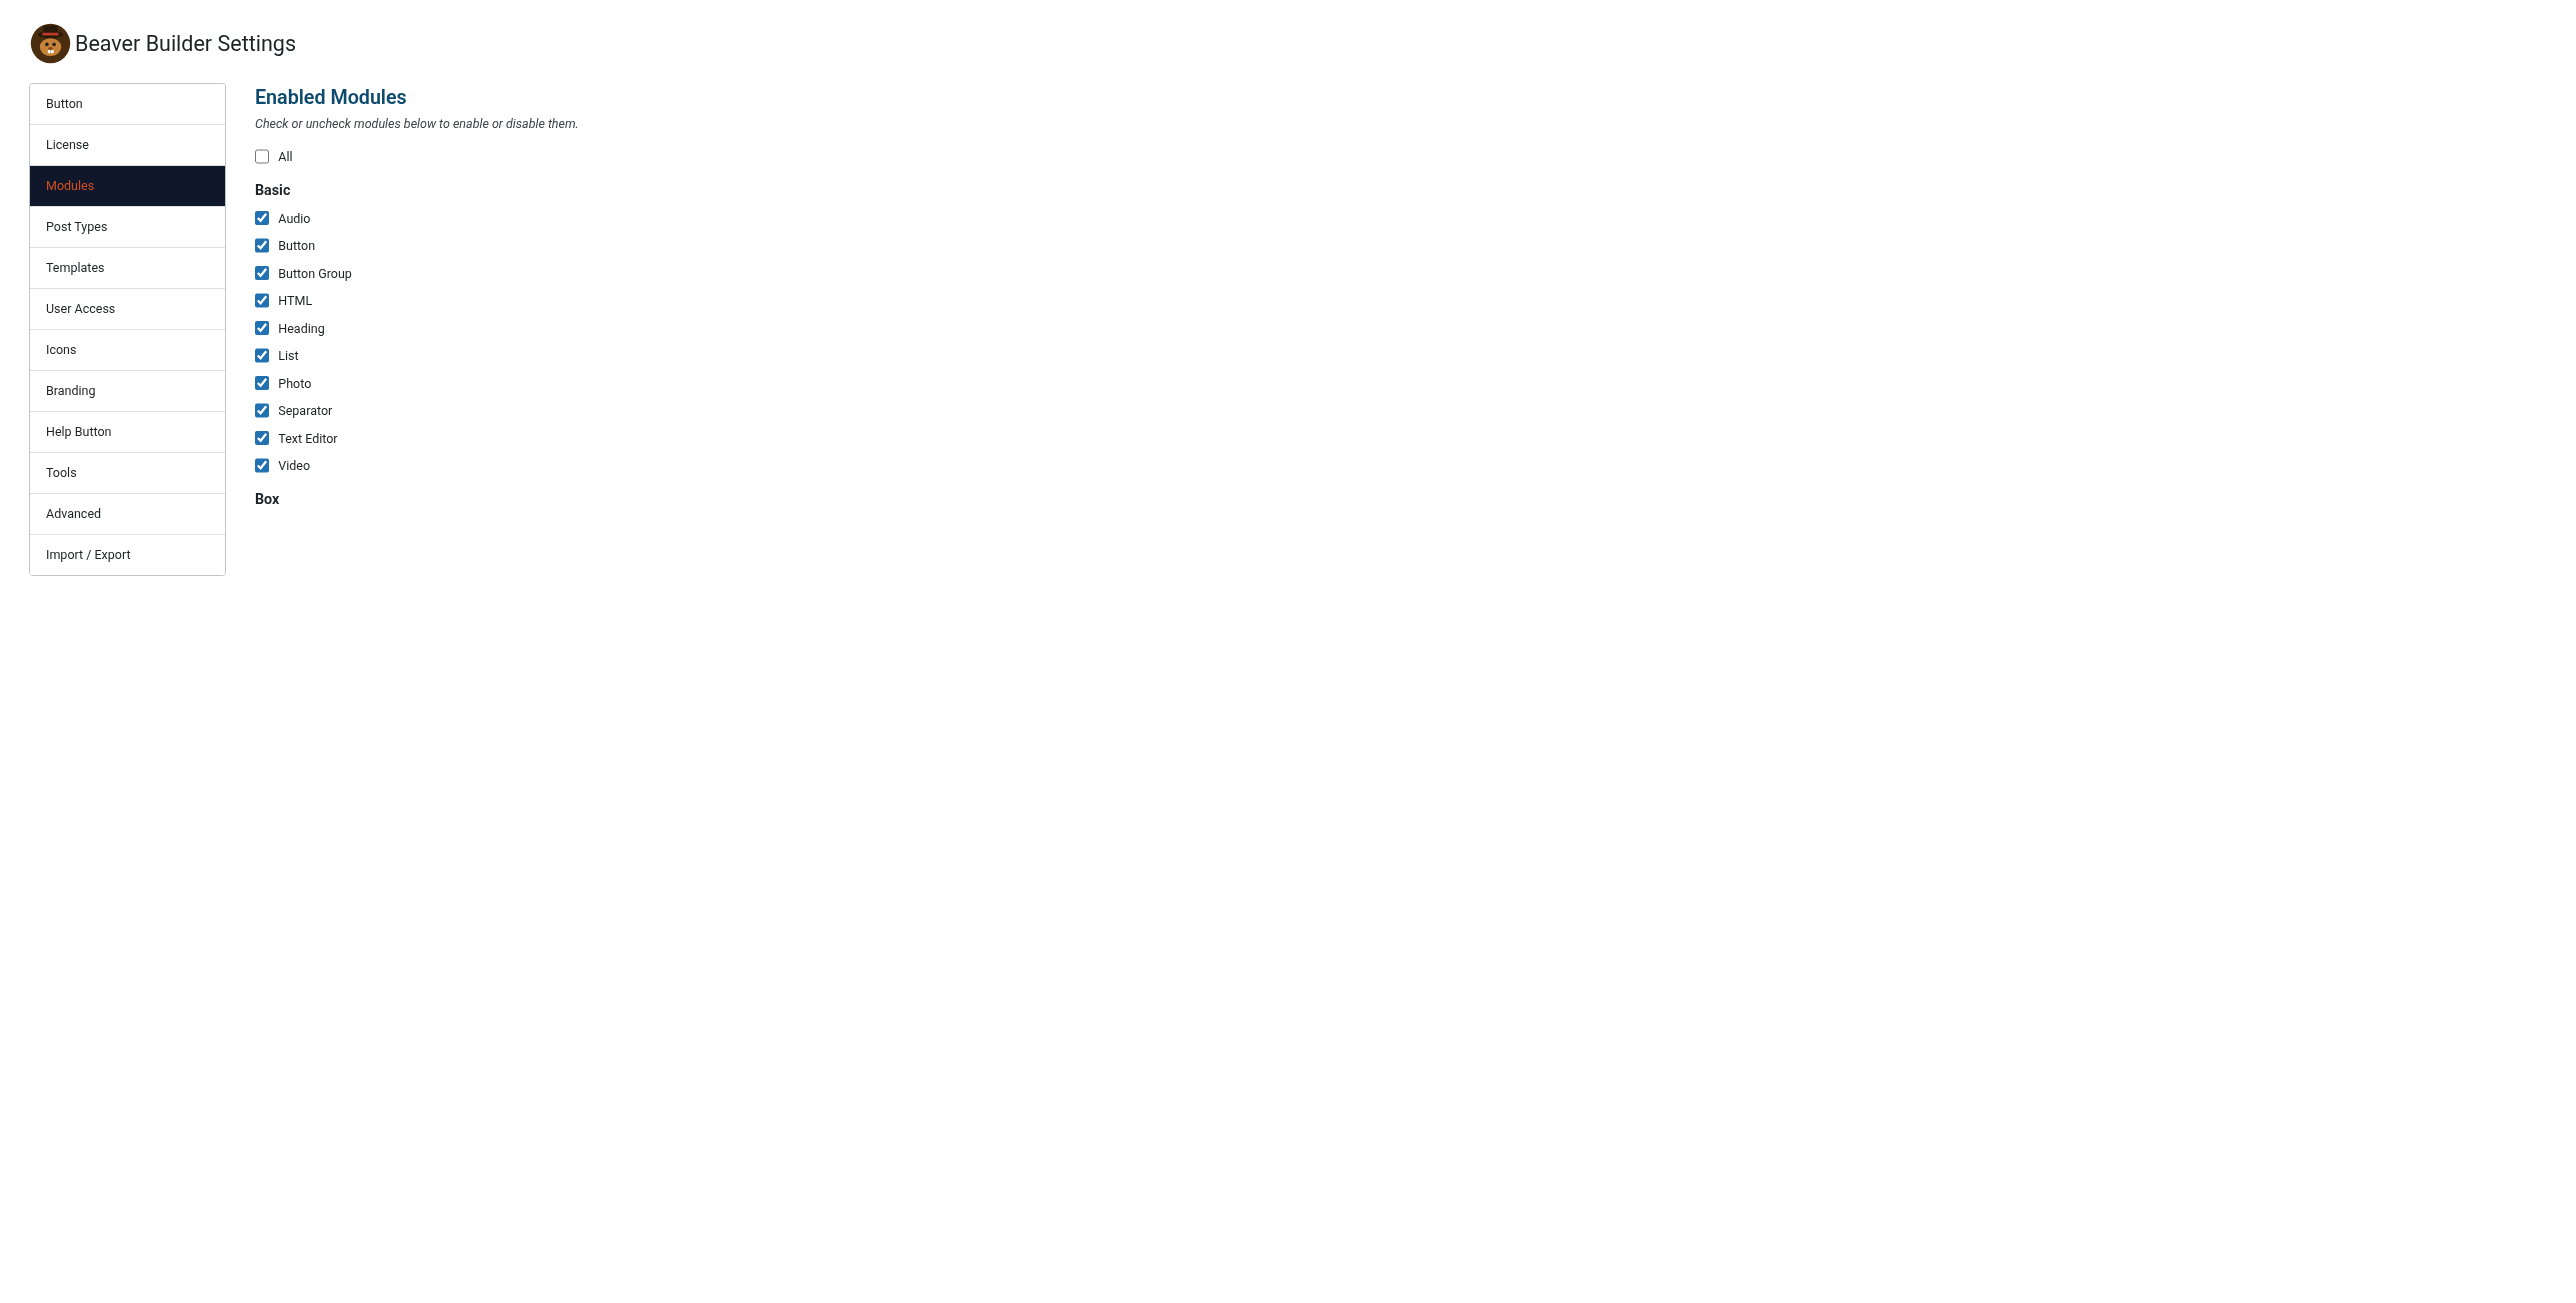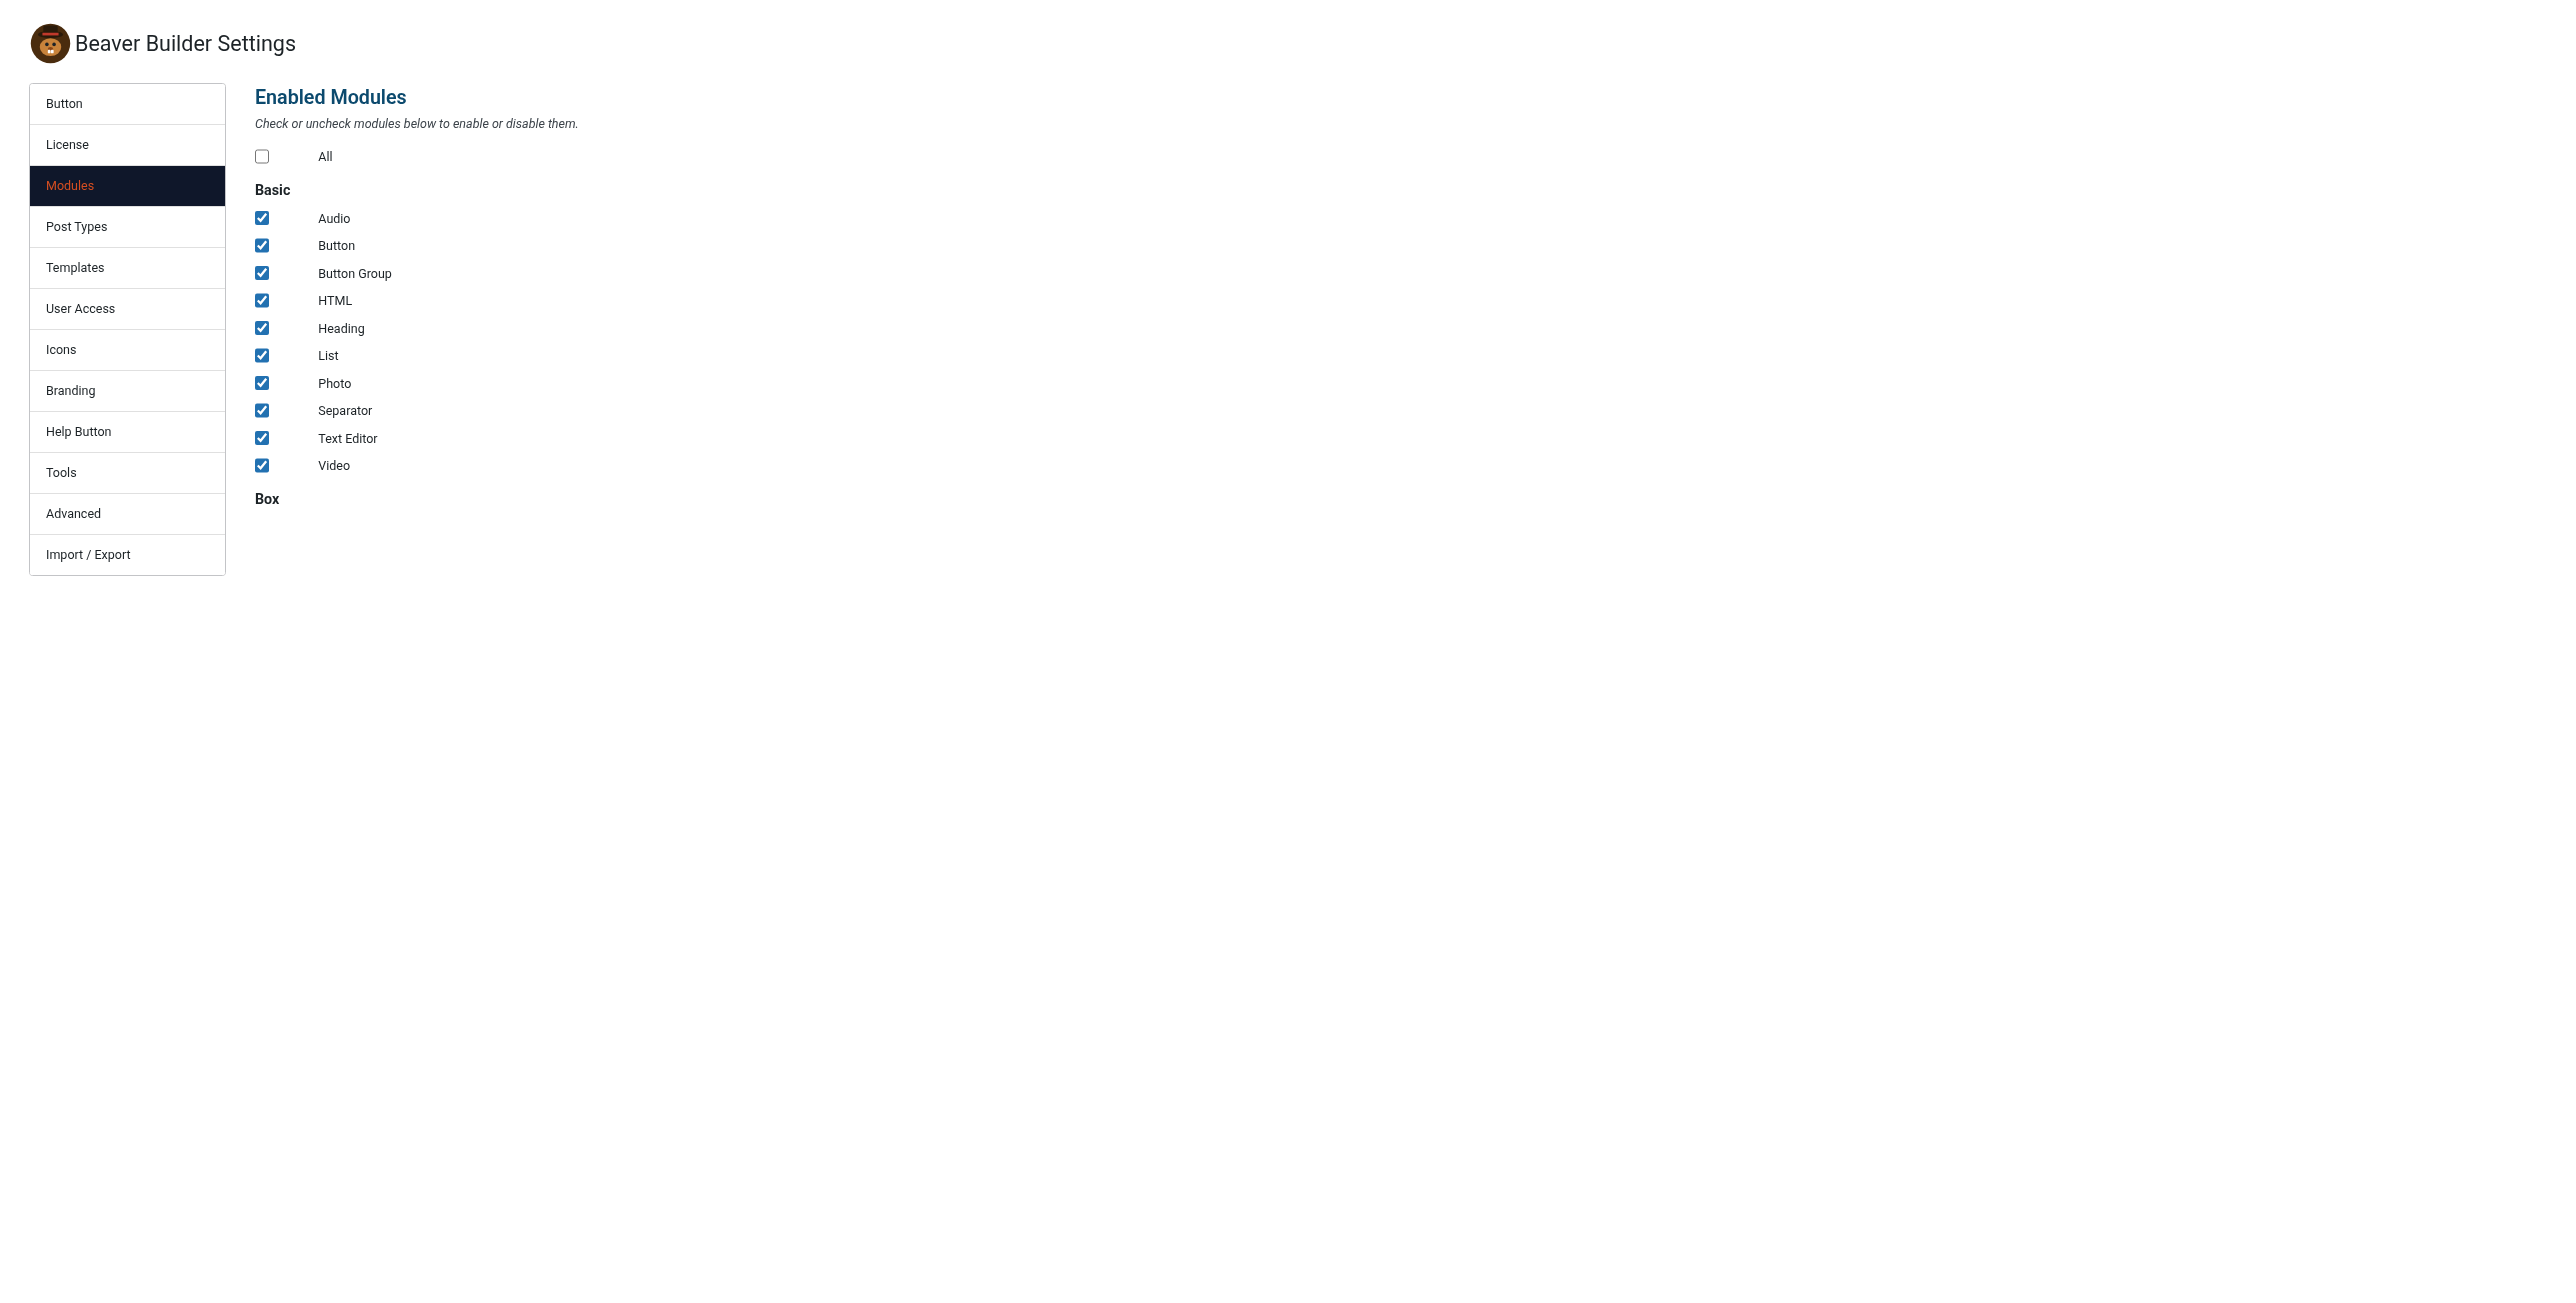--- a/index.html
+++ b/index.html
@@ -80,21 +80,20 @@
     }
     .checkbox-row input[type="checkbox"] {
       width: 14.3px;
       height: 14.3px;
       accent-color: #2271b1;
       cursor: pointer;
     }
     .checkbox-label {
       font-size: 12.5px;
       color: #1d2327;
-      margin-left: 40px;
     }
     .group-title {
       font-size: 14.3px;
       font-weight: 700;
       color: #1d2327;
       margin: 18px 0 12.5px 0;
     }
   </style>
 </head>
 <body>

